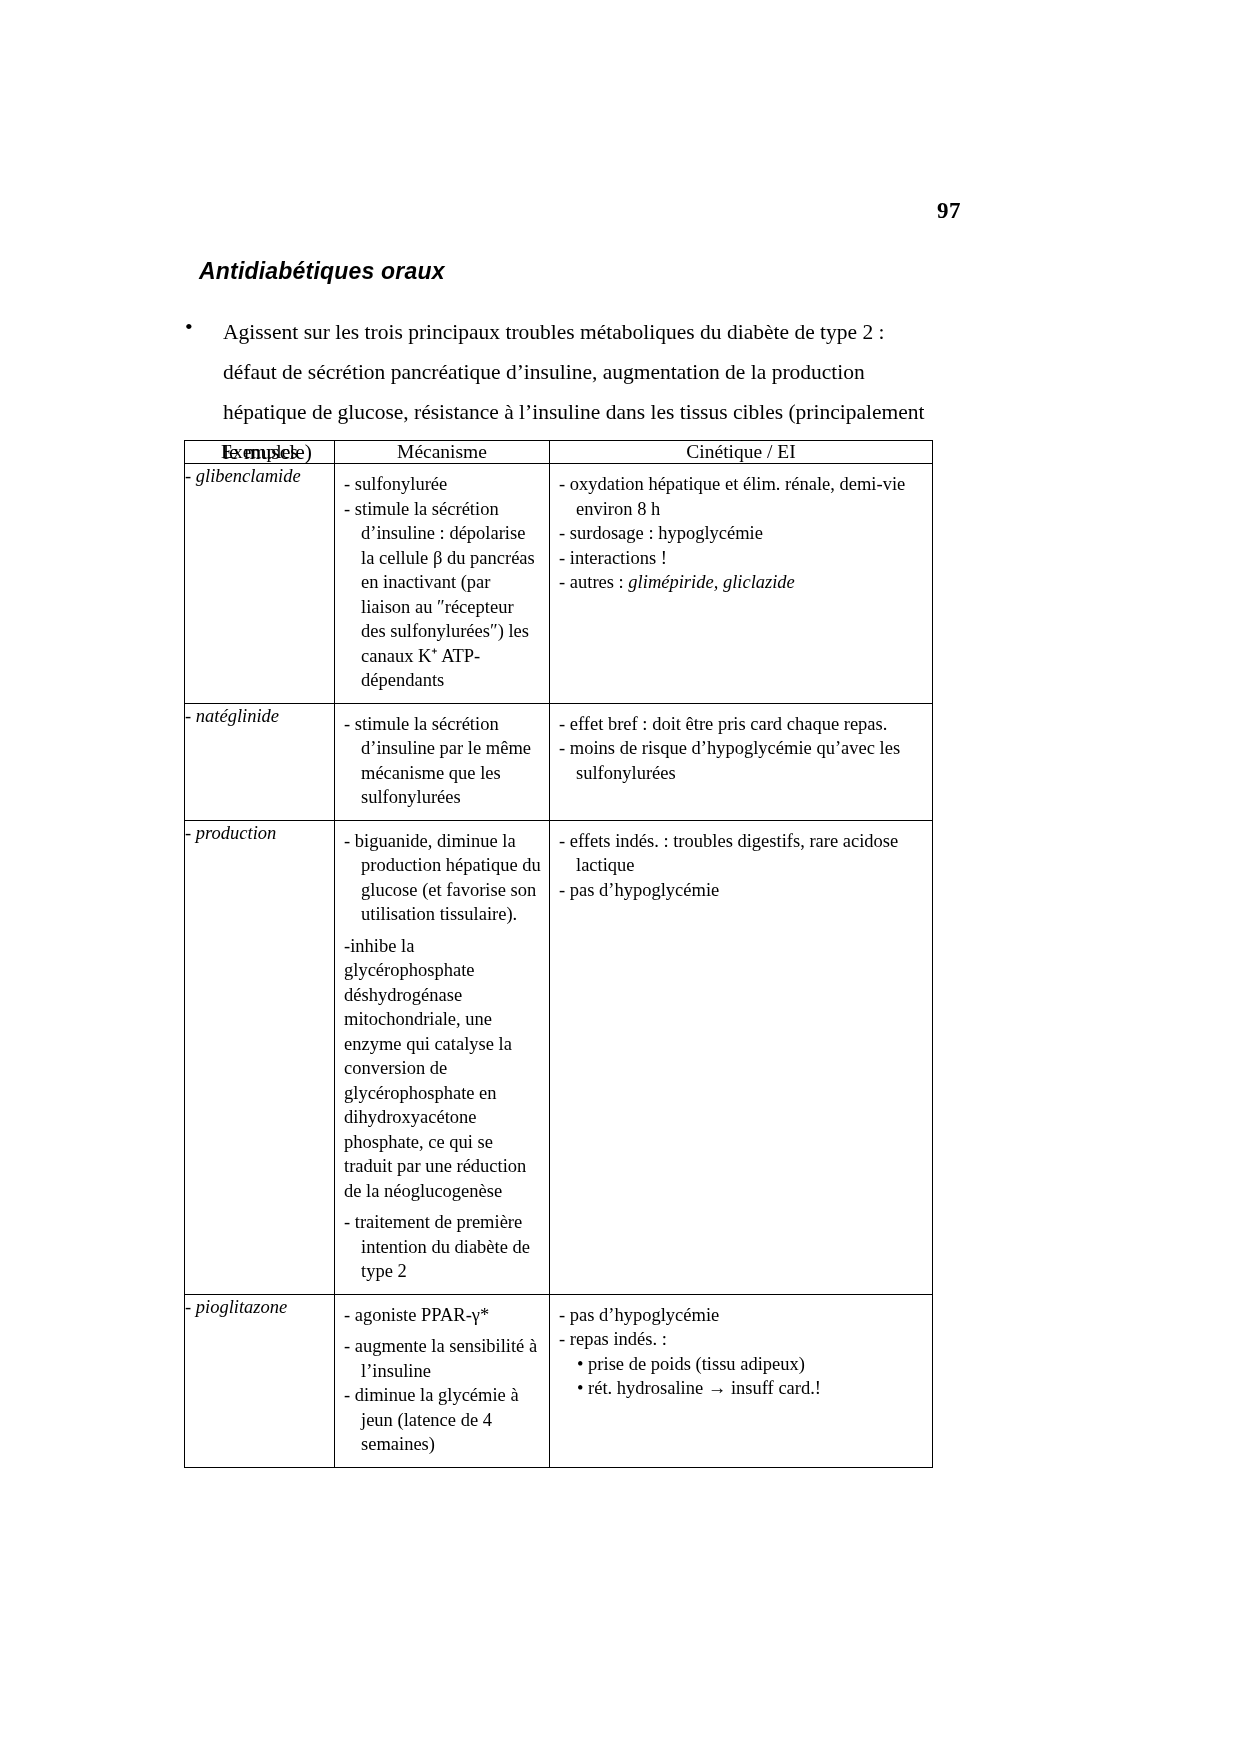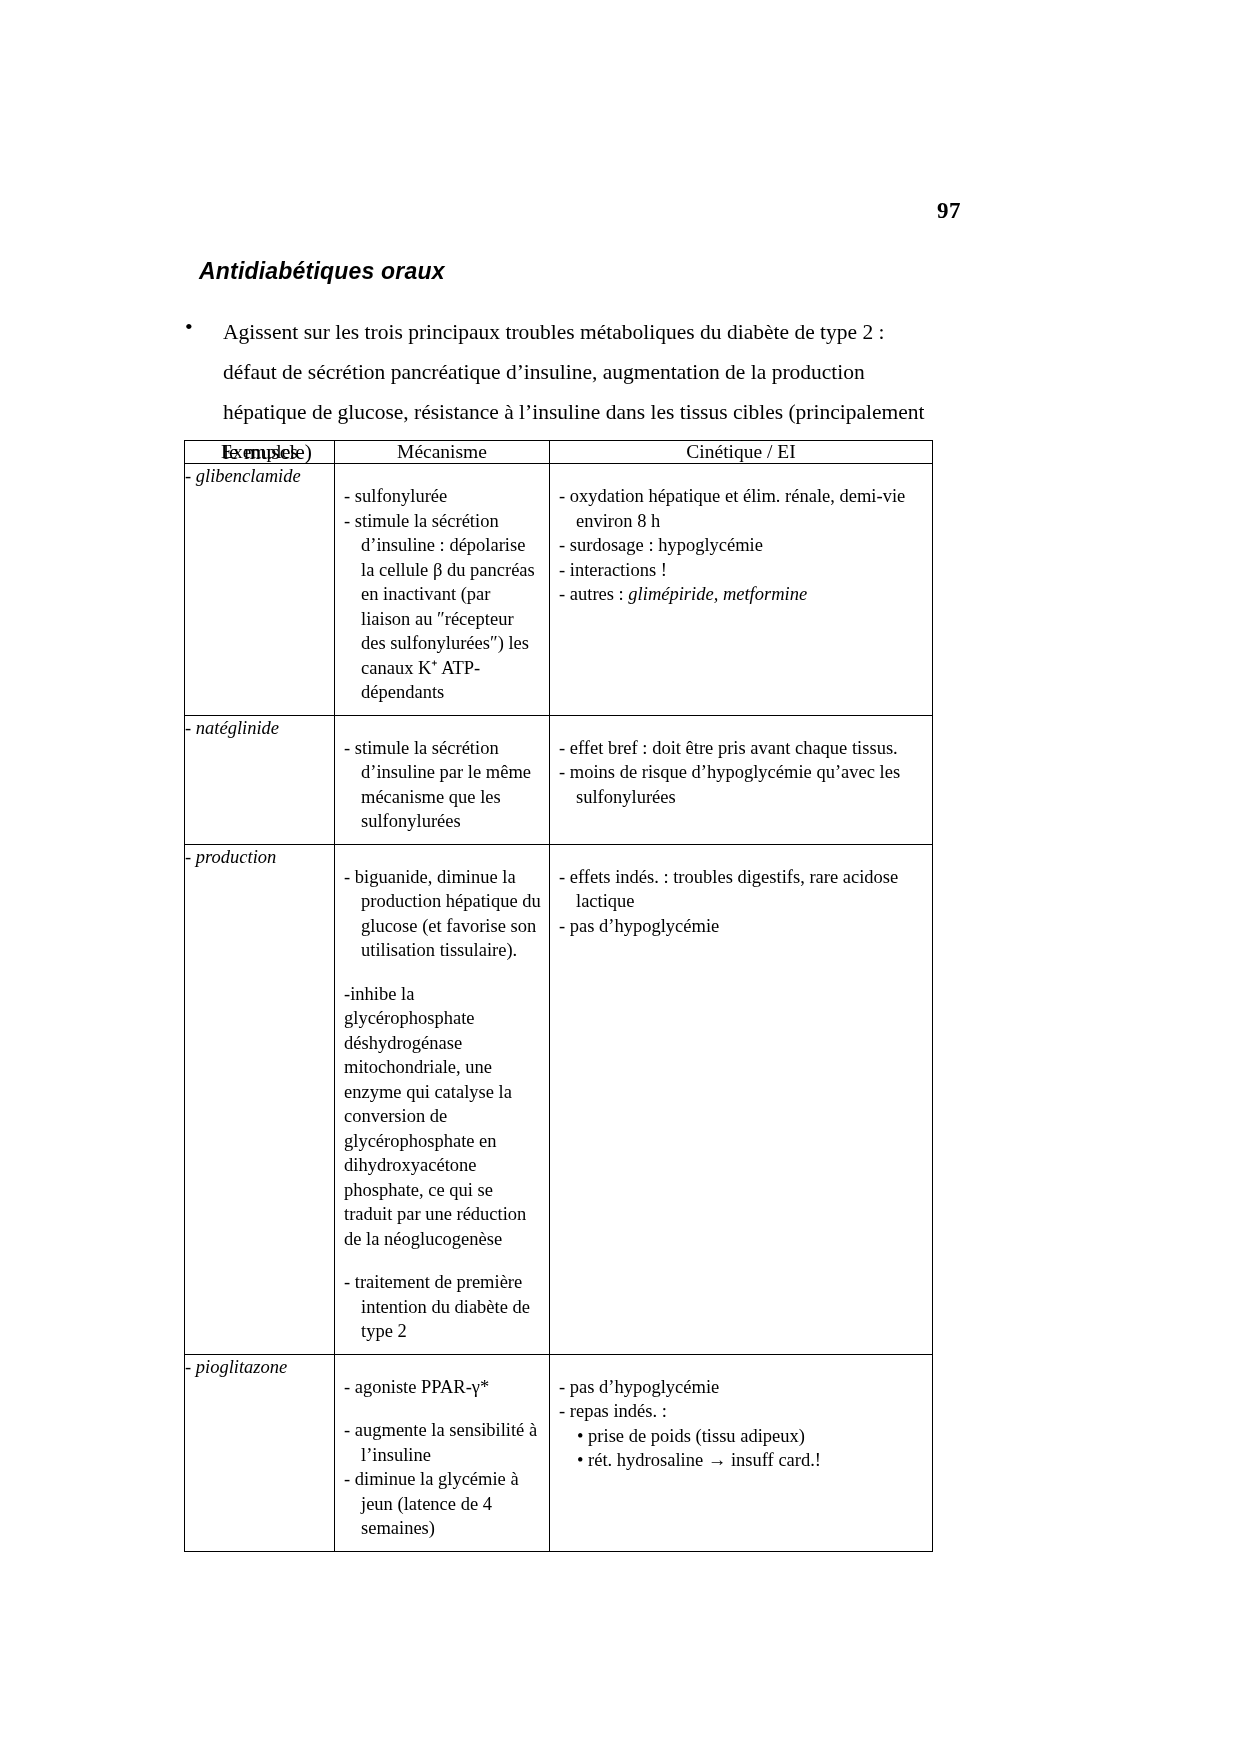--- a/index.html
+++ b/index.html
@@ -100,21 +100,21 @@
     font-style: italic;
     font-size: 18.5px;
     padding: 8px 4px 10px 7px;
     line-height: 24.5px;
     white-space: nowrap;
   }
   .li {
     display: block;
     padding-left: 17px;
     text-indent: -17px;
-    margin: 12px 0 0 0;
+    margin: 0 0 0 0;
   }
   .li.flush {
     padding-left: 0;
     text-indent: 0;
   }
   .li + .li { margin-top: 0; }
   .sub {
     display: block;
     padding-left: 31px;
     text-indent: -13px;
@@ -160,35 +160,35 @@
             <div class="cell">
               <span class="li">- sulfonylurée</span>
               <span class="li">- stimule la sécrétion d’insuline : dépolarise la cellule β du pancréas en inactivant (par liaison au ″récepteur des sulfonylurées″) les canaux K⁺ ATP-dépendants</span>
             </div>
           </td>
           <td>
             <div class="cell">
               <span class="li">- oxydation hépatique et élim. rénale, demi-vie environ 8 h</span>
               <span class="li">- surdosage : hypoglycémie</span>
               <span class="li">- interactions !</span>
-              <span class="li"><span>- autres : </span><span class="italic">glimépiride, metformine</span></span>
+              <span class="li"><span>- autres : </span><span class="italic">glimépiride, gliclazide</span></span>
             </div>
           </td>
         </tr>
 
         <tr>
           <td class="cell-ex">- natéglinide</td>
           <td>
             <div class="cell">
               <span class="li">- stimule la sécrétion d’insuline par le même mécanisme que les sulfonylurées</span>
             </div>
           </td>
           <td>
             <div class="cell">
-              <span class="li">- effet bref : doit être pris avant chaque tissus.</span>
+              <span class="li">- effet bref : doit être pris card chaque repas.</span>
               <span class="li">- moins de risque d’hypoglycémie qu’avec les sulfonylurées</span>
             </div>
           </td>
         </tr>
 
         <tr>
           <td class="cell-ex">- production</td>
           <td>
             <div class="cell">
               <span class="li">- biguanide, diminue la production hépatique du glucose (et favorise son utilisation tissulaire).</span>

